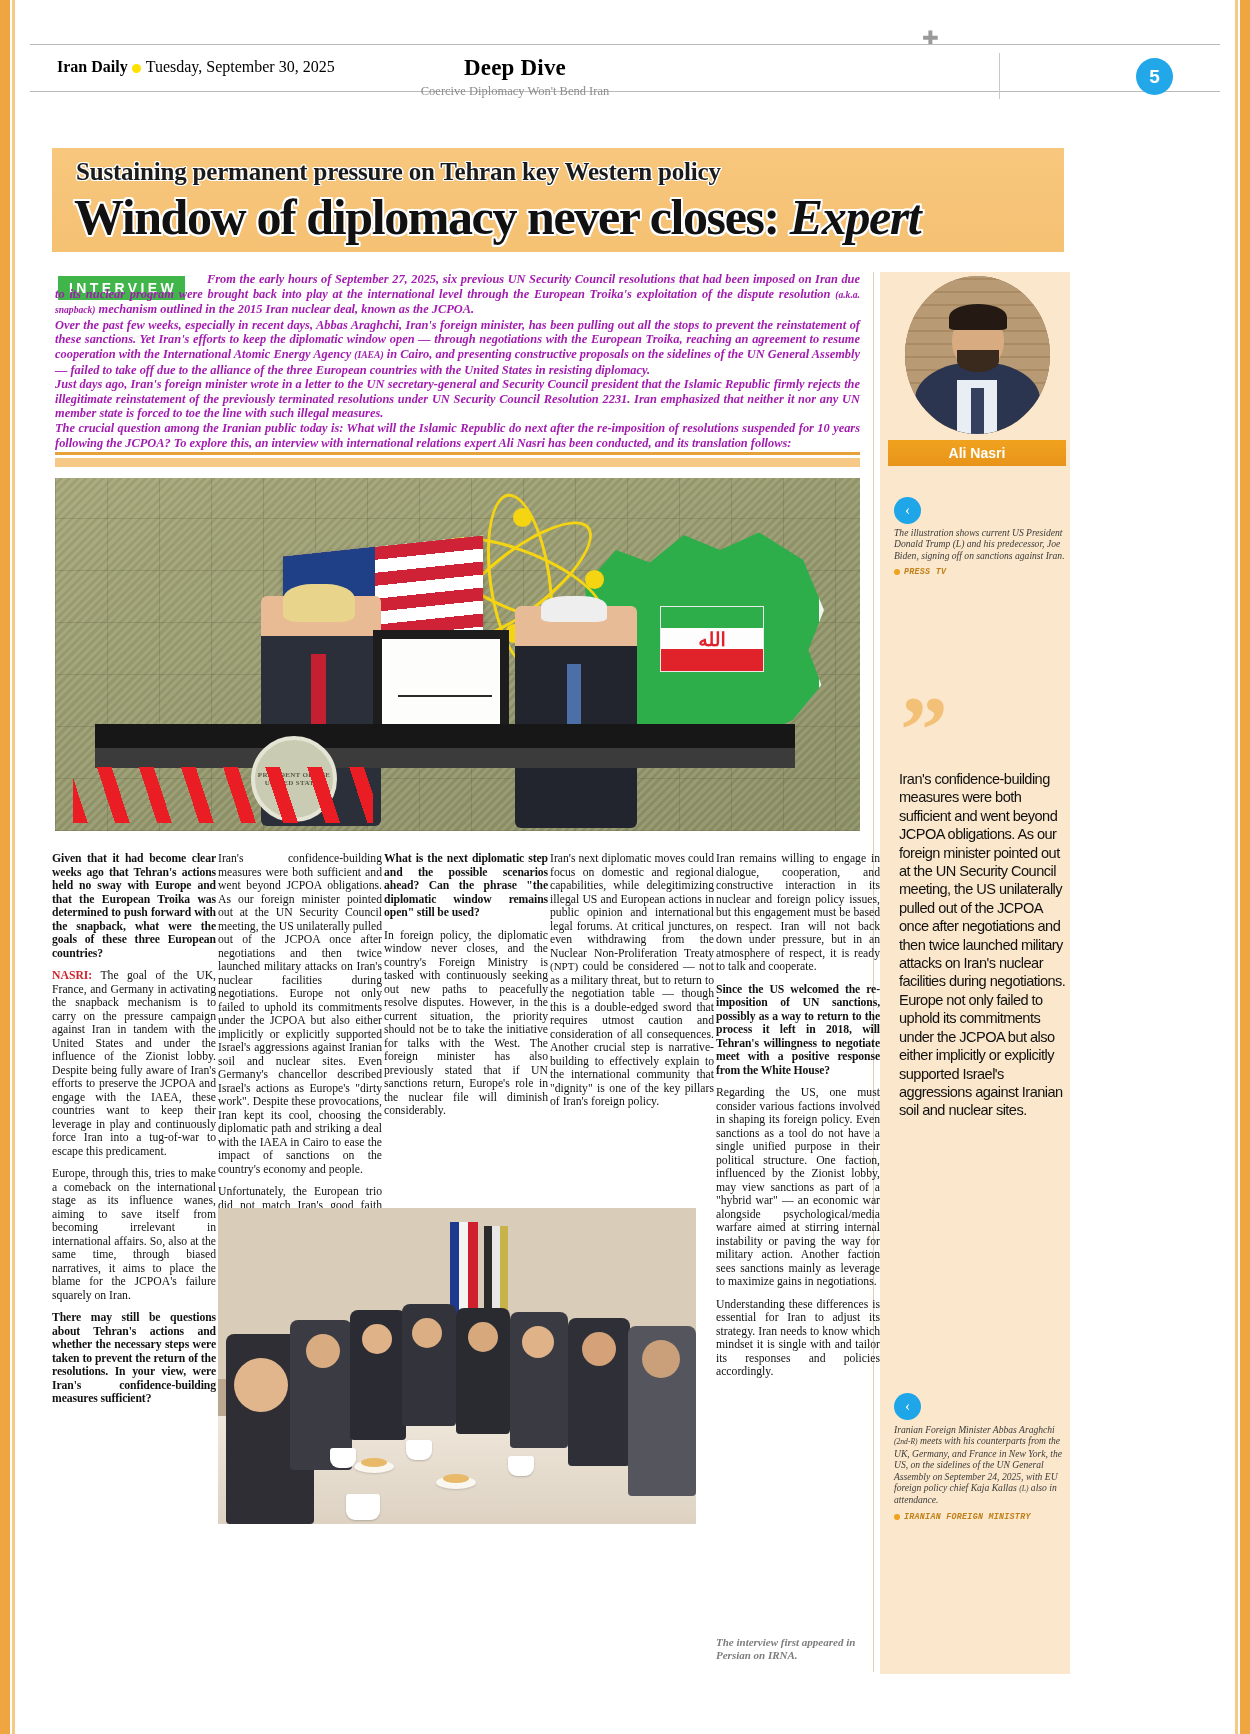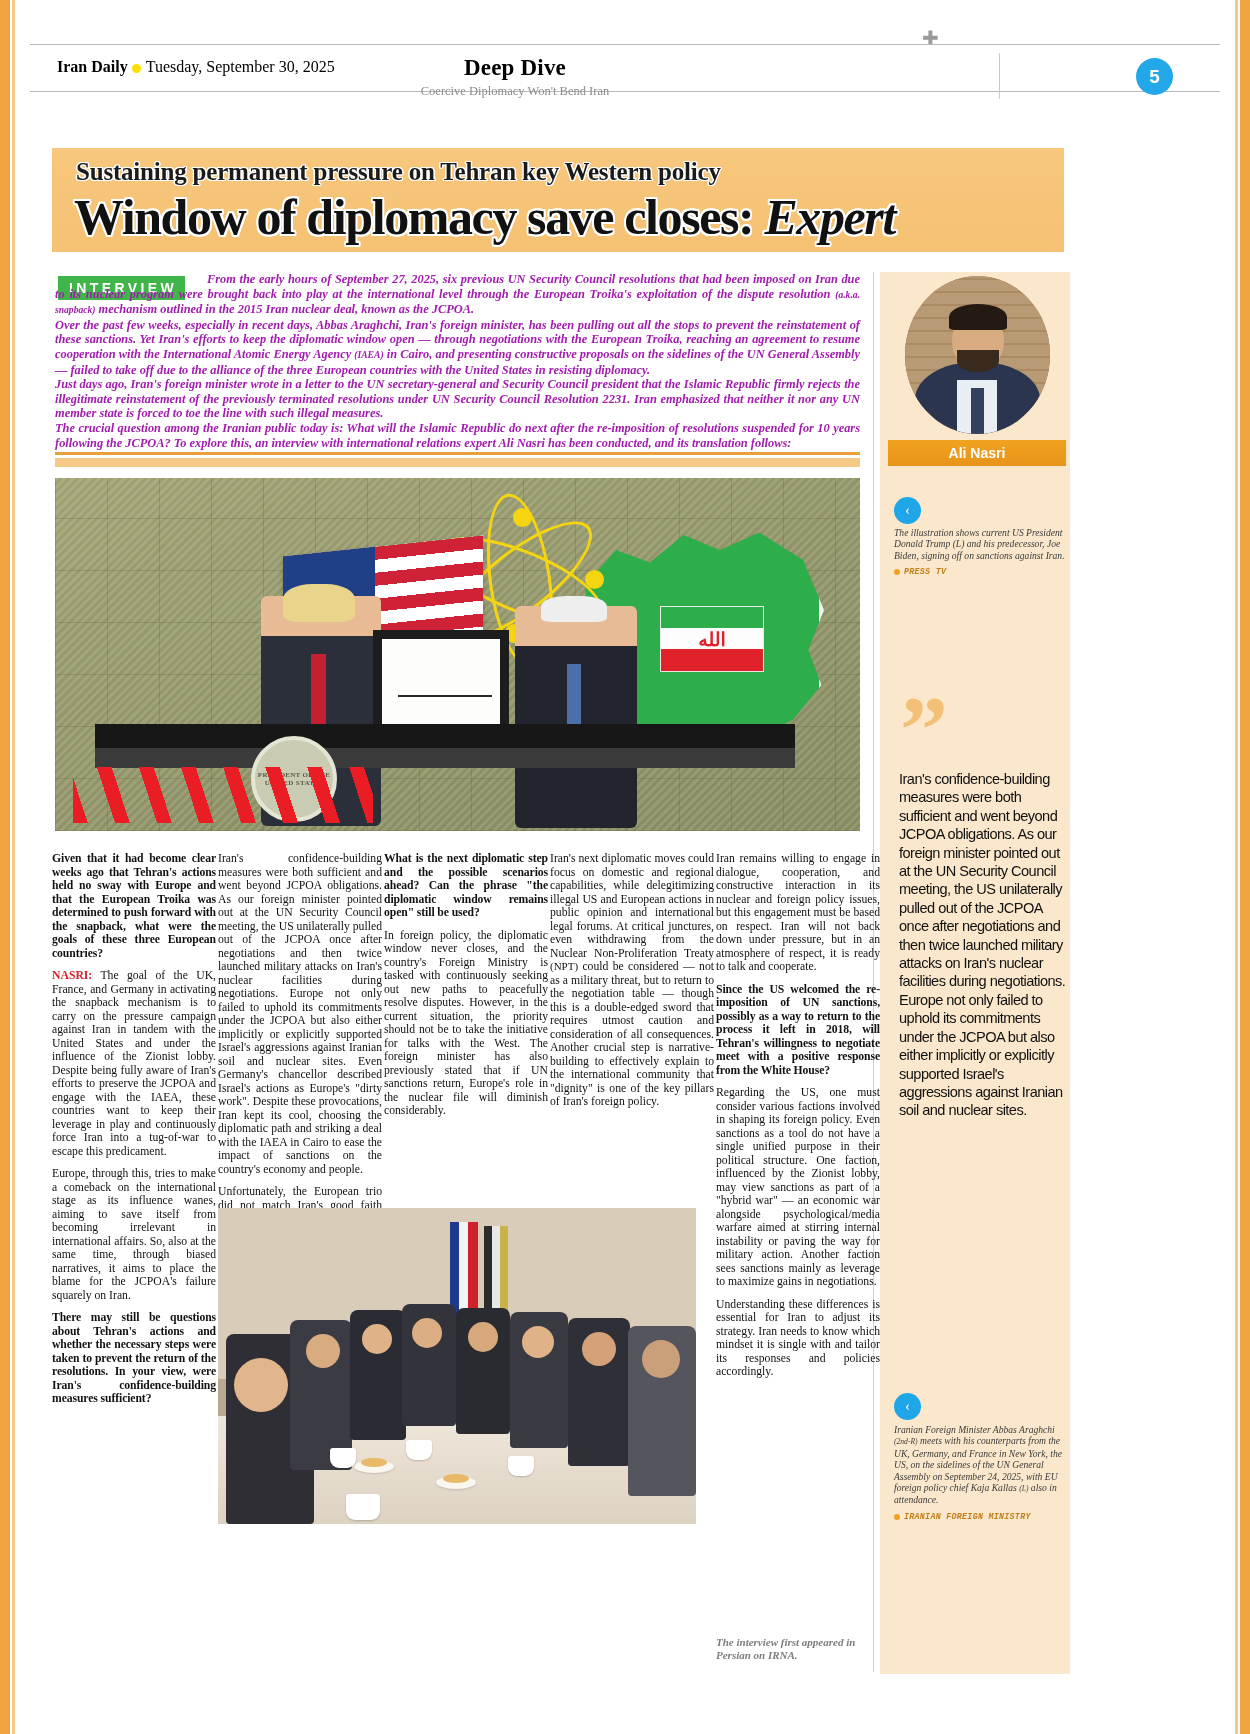--- a/index.html
+++ b/index.html
@@ -190,21 +190,21 @@
   <div class="mast-center">
     <div class="mast-title">Deep Dive</div>
     <div class="mast-sub">Coercive Diplomacy Won't Bend Iran</div>
   </div>
   <div class="mast-divider"></div>
   <div class="page-num">5</div>
 </div>
 
 <div class="headbox">
   <div class="kicker">Sustaining permanent pressure on Tehran key Western policy</div>
-  <div class="headline"><span>Window of diplomacy save closes:</span> <em>Expert</em></div>
+  <div class="headline"><span>Window of diplomacy never closes:</span> <em>Expert</em></div>
 </div>
 
 <div class="interview-badge">INTERVIEW</div>
 <div class="lead">
   <p><span>From the early hours of September 27, 2025, six previous UN Security Council resolutions that had been imposed on Iran due to its nuclear program were brought back into play at the international level through the European Troika's exploitation of the dispute resolution </span><span class="sc">(a.k.a. snapback)</span><span> mechanism outlined in the 2015 Iran nuclear deal, known as the JCPOA.</span></p>
   <p><span>Over the past few weeks, especially in recent days, Abbas Araghchi, Iran's foreign minister, has been pulling out all the stops to prevent the reinstatement of these sanctions. Yet Iran's efforts to keep the diplomatic window open — through negotiations with the European Troika, reaching an agreement to resume cooperation with the International Atomic Energy Agency </span><span class="sc">(IAEA)</span><span> in Cairo, and presenting constructive proposals on the sidelines of the UN General Assembly — failed to take off due to the alliance of the three European countries with the United States in resisting diplomacy.</span></p>
   <p>Just days ago, Iran's foreign minister wrote in a letter to the UN secretary-general and Security Council president that the Islamic Republic firmly rejects the illegitimate reinstatement of the previously terminated resolutions under UN Security Council Resolution 2231. Iran emphasized that neither it nor any UN member state is forced to toe the line with such illegal measures.</p>
   <p>The crucial question among the Iranian public today is: What will the Islamic Republic do next after the re-imposition of resolutions suspended for 10 years following the JCPOA? To explore this, an interview with international relations expert Ali Nasri has been conducted, and its translation follows:</p>
 </div>
 <div class="lead-rule-a"></div>

